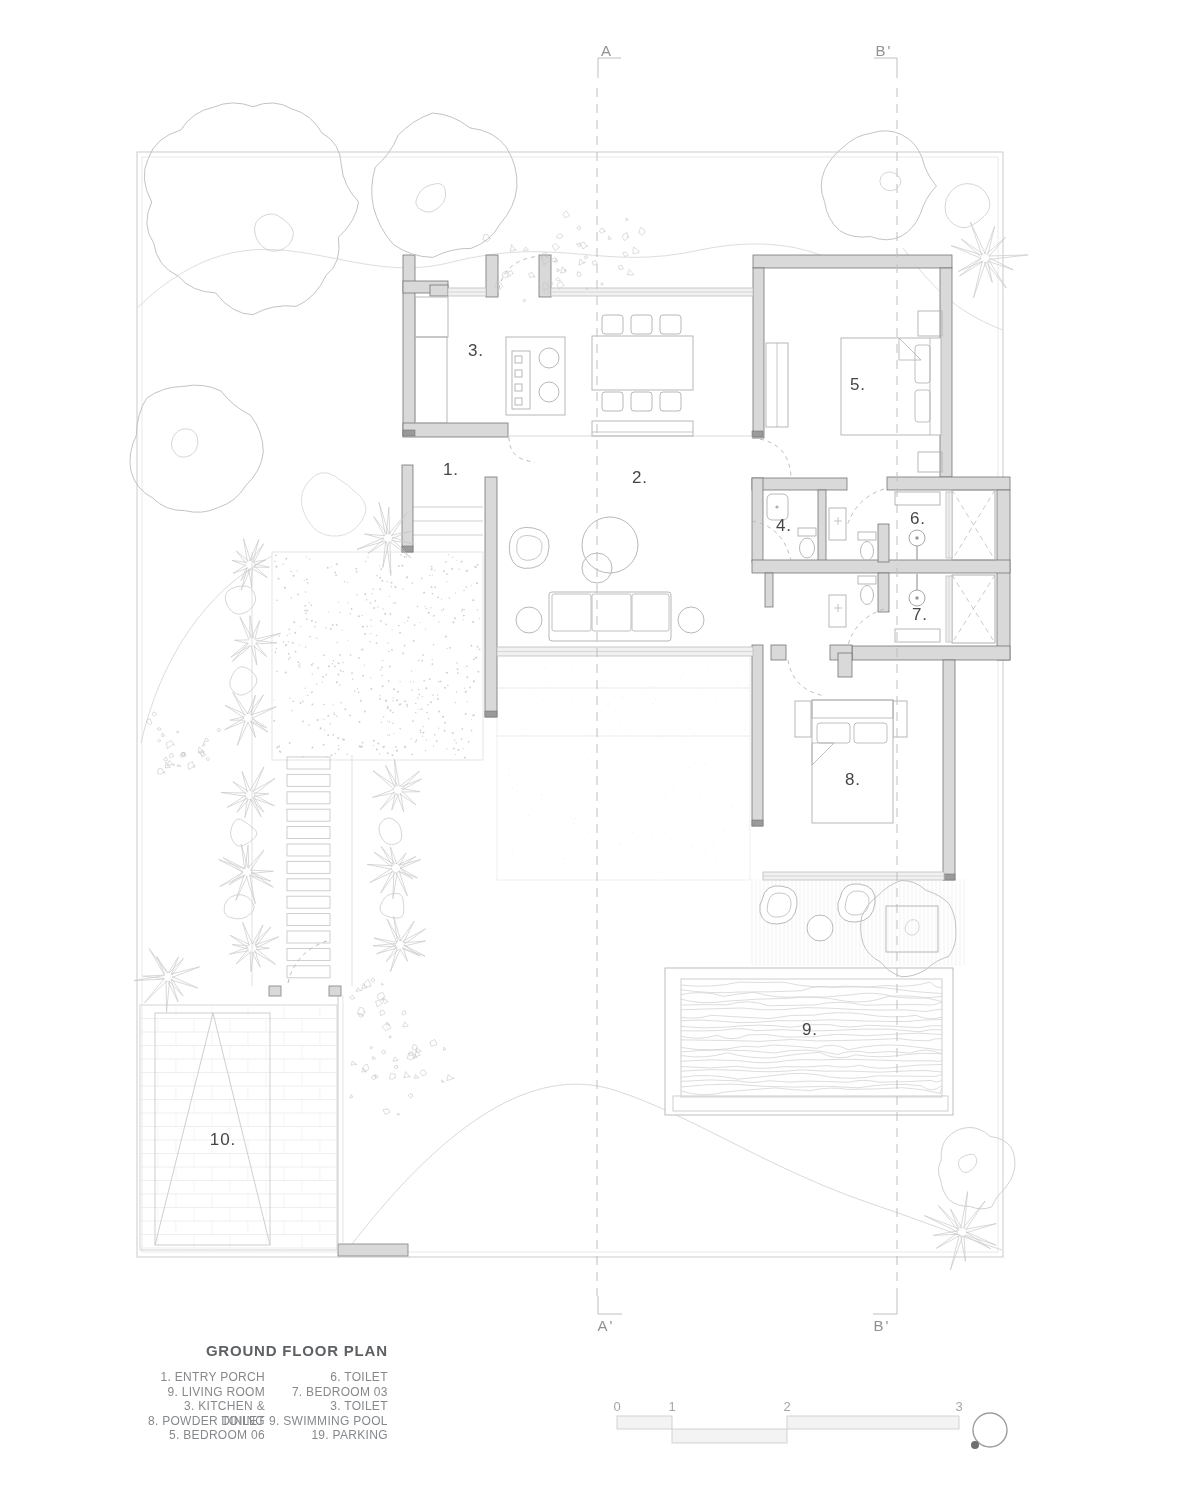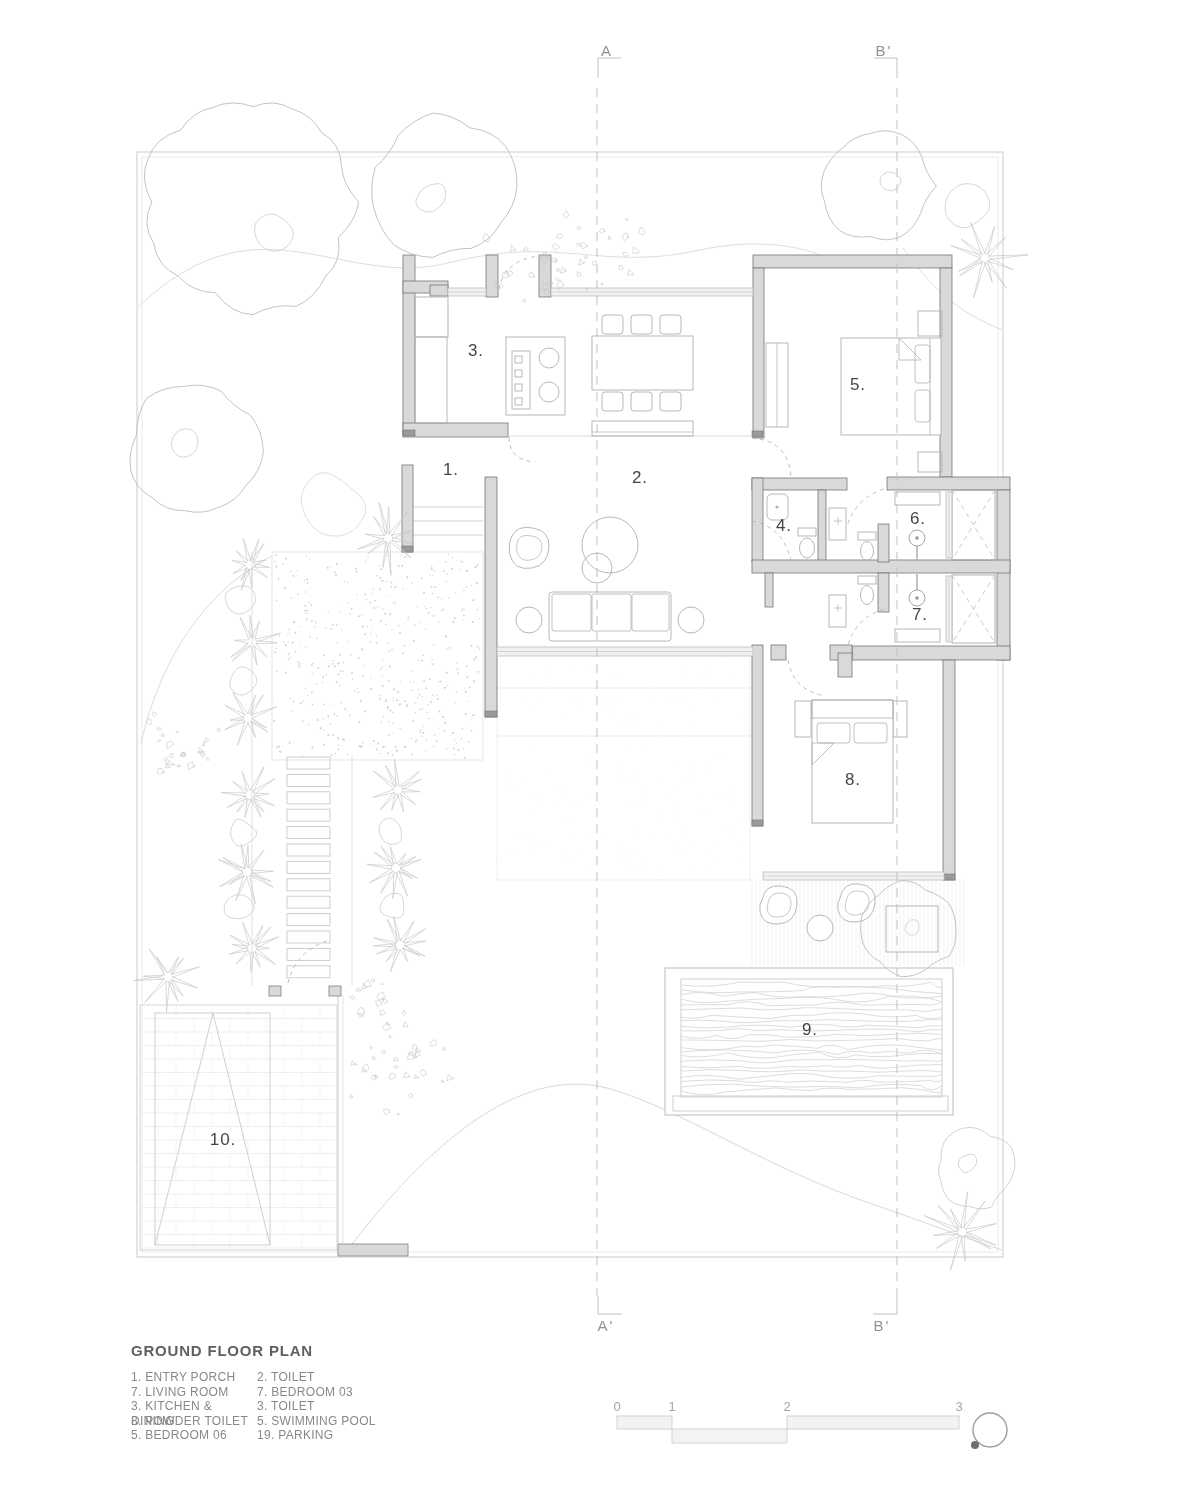--- a/index.html
+++ b/index.html
@@ -3,21 +3,21 @@
 <meta charset="utf-8">
 <style>
   html,body{margin:0;padding:0;background:#fff;}
   .canvas{position:relative;width:1200px;height:1500px;background:#ffffff;overflow:hidden;
           font-family:"Liberation Sans", sans-serif;}
   svg{position:absolute;left:0;top:0;}
   .lbl{position:absolute;transform:translate(-50%,-50%);white-space:nowrap;}
   .sec{font-size:15px;color:#8f9295;letter-spacing:2px;}
   .rm{font-size:17px;color:#454545;letter-spacing:1px;}
   .sc{font-size:13px;color:#a3a6a8;}
-  .legend{position:absolute;left:131px;top:1342px;color:#86898c;}
+  .legend{position:absolute;left:143px;top:1342px;color:#86898c;text-align:right;}
   .legend-title{font-size:15px;font-weight:bold;color:#5d6164;letter-spacing:.8px;margin-bottom:11px;}
   .legend-cols{display:flex;gap:4px;font-size:12px;letter-spacing:.3px;}
   .legend-col{display:flex;flex-direction:column;}
   .legend-col div{height:14.6px;line-height:14.6px;}
   .legend-col.c1{width:122px;}
 </style>
 </head>
 <body>
 
 <div class="canvas">
@@ -1331,27 +1331,27 @@
   <div class="lbl sc" style="left:617px;top:1406px">0</div>
   <div class="lbl sc" style="left:672px;top:1406px">1</div>
   <div class="lbl sc" style="left:787px;top:1406px">2</div>
   <div class="lbl sc" style="left:959px;top:1406px">3</div>
 
   <div class="legend">
     <div class="legend-title">GROUND FLOOR PLAN</div>
     <div class="legend-cols">
       <div class="legend-col c1">
         <div>1. ENTRY PORCH</div>
-        <div>7. LIVING ROOM</div>
+        <div>9. LIVING ROOM</div>
         <div>3. KITCHEN &amp; DINING</div>
         <div>8. POWDER TOILET</div>
         <div>5. BEDROOM 06</div>
       </div>
       <div class="legend-col">
-        <div>2. TOILET</div>
+        <div>6. TOILET</div>
         <div>7. BEDROOM 03</div>
         <div>3. TOILET</div>
-        <div>5. SWIMMING POOL</div>
+        <div>9. SWIMMING POOL</div>
         <div>19. PARKING</div>
       </div>
     </div>
   </div>
 </div>
 
 </body></html>

